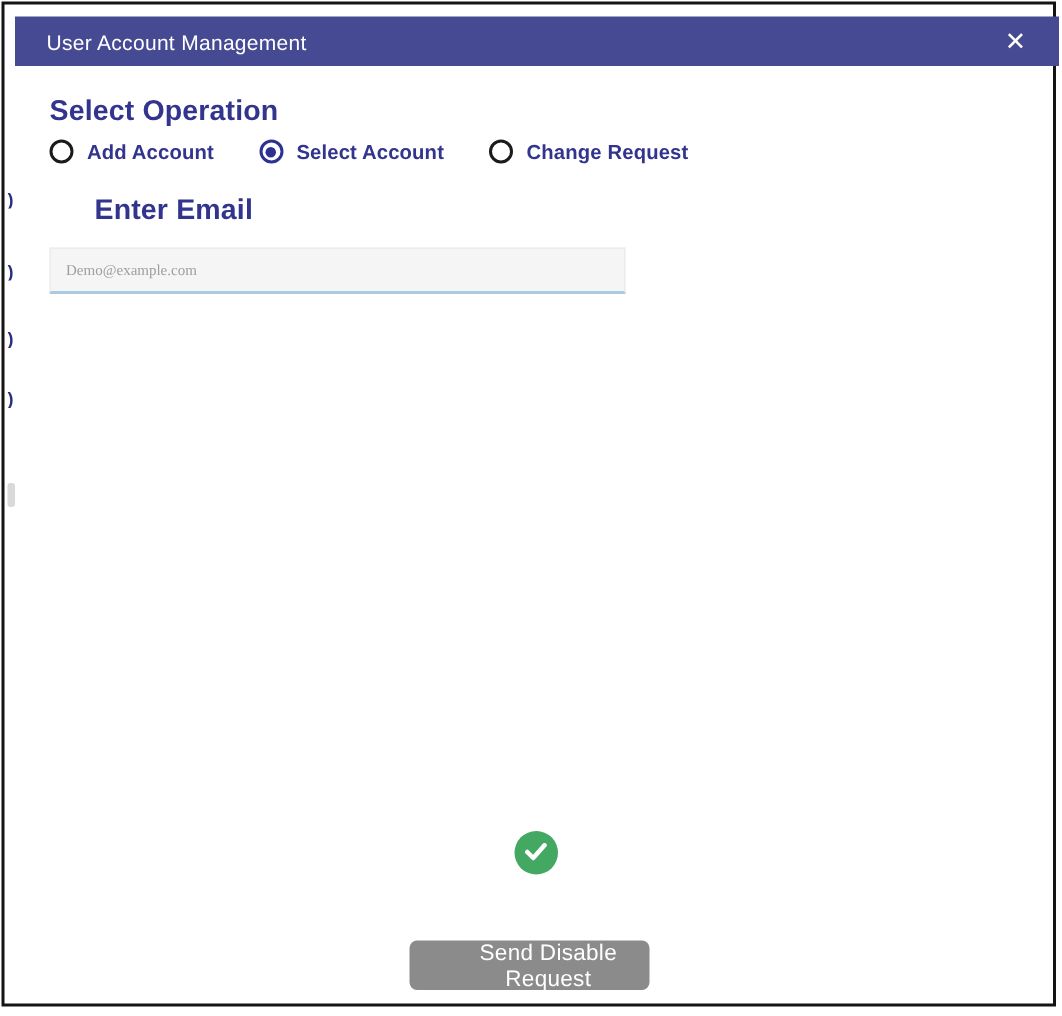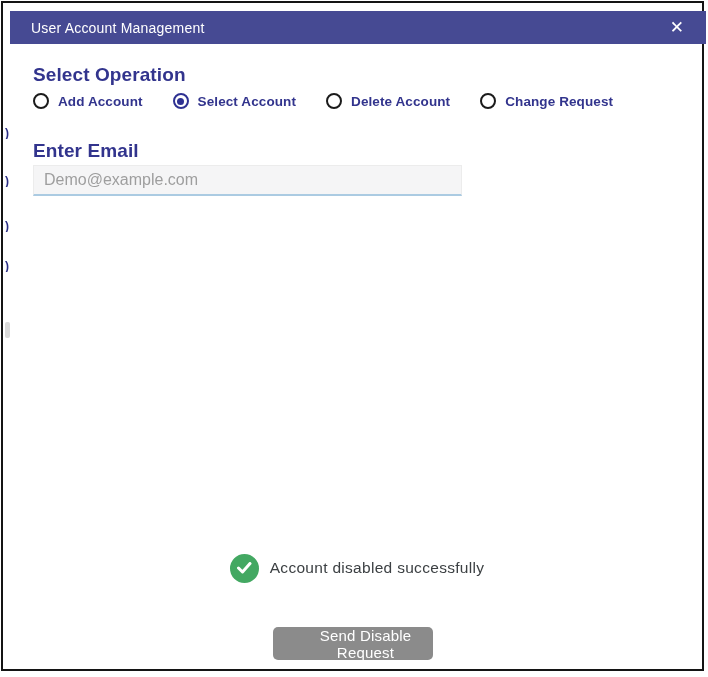--- a/index.html
+++ b/index.html
@@ -20,37 +20,37 @@
   
   .header{position:absolute;left:7px;top:8px;width:696px;height:33px;
     background:var(--header-bg);display:flex;align-items:center;}
   .header .title{color:#fff;font-size:14px;letter-spacing:.2px;padding-left:21px;}
   .close{position:absolute;right:22px;top:0;height:33px;display:flex;align-items:center;
     color:#fff;font-size:17px;cursor:pointer;line-height:1;}
   
   .section-label{position:absolute;left:30px;color:var(--label-text);
     font-size:19px;font-weight:700;letter-spacing:.1px;}
   .lbl-operation{top:61px;}
-  .lbl-email{top:137px;}
+  .lbl-email{top:127px;margin-left:30px;}
   
   .radio-row{position:absolute;left:30px;top:88px;height:20px;
     display:flex;align-items:center;gap:30px;}
   .op{display:flex;align-items:center;gap:9px;cursor:pointer;}
   .radio{width:16px;height:16px;border:2px solid #1b1b1b;border-radius:50%;
     position:relative;flex:0 0 auto;background:#fff;}
   .radio.checked{border-color:var(--radio-selected);}
   .radio.checked::after{content:'';position:absolute;left:50%;top:50%;
     width:7px;height:7px;margin:-3.5px 0 0 -3.5px;border-radius:50%;
     background:var(--radio-selected);}
   .op .op-label{color:var(--label-text);font-size:13.5px;font-weight:700;letter-spacing:.1px;}
   
-  .email-input{position:absolute;left:30px;top:162px;width:429px;height:31px;
+  .email-input{position:absolute;left:30px;top:162px;width:384px;height:31px;
     background:#F5F5F6;border:1px solid #ECECEC;border-bottom:2px solid var(--input-underline);
-    font-size:16px;color:#555;padding:0 10px;outline:none;
-    font-family:Liberation Sans, sans-serif;}
+    font-size:10px;color:#555;padding:0 10px;outline:none;
+    font-family:Liberation Serif, serif;}
   .email-input::placeholder{color:#9E9E9E;opacity:1;}
   
   .status-row{position:absolute;left:0;top:549px;width:708px;height:32px;
     display:flex;align-items:center;justify-content:center;gap:11px;}
   .check-circle{width:29px;height:29px;border-radius:50%;background:var(--success-green);
     display:flex;align-items:center;justify-content:center;flex:0 0 auto;}
   .status-text{color:#3C4043;font-size:15.5px;letter-spacing:.3px;}
   
   .submit-btn{position:absolute;left:0;right:0;top:624px;margin:0 auto;
     display:block;width:160px;height:33px;background:var(--button-bg);
@@ -79,39 +79,34 @@
       <div class="op">
         <span class="radio"></span>
         <span class="op-label">Add Account</span>
       </div>
       <div class="op">
         <span class="radio checked"></span>
         <span class="op-label">Select Account</span>
       </div>
       <div class="op">
         <span class="radio"></span>
-        <span class="op-label">Delete Account</span>
-      </div>
-      <div class="op">
-        <span class="radio"></span>
         <span class="op-label">Change Request</span>
       </div>
     </div>
 
     <div class="section-label lbl-email">Enter Email</div>
 
     <input class="email-input" type="text" placeholder="Demo@example.com" style="">
 
     <div class="status-row">
       <span class="check-circle">
         <svg width="15" height="12" viewBox="0 0 15 12" aria-hidden="true">
           <polyline points="1.5,6 5.5,10 13,1.5" fill="none" stroke="#fff" stroke-width="3" stroke-linecap="round" stroke-linejoin="round"></polyline>
         </svg>
       </span>
-      <span class="status-text">Account disabled successfully</span>
     </div>
 
     <button class="submit-btn">Send Disable Request</button>
 
     <span class="edge-artifact" style="top:124px">)</span>
     <span class="edge-artifact" style="top:172px">)</span>
     <span class="edge-artifact" style="top:217px">)</span>
     <span class="edge-artifact" style="top:257px">)</span>
     <span class="edge-smudge"></span>
 

